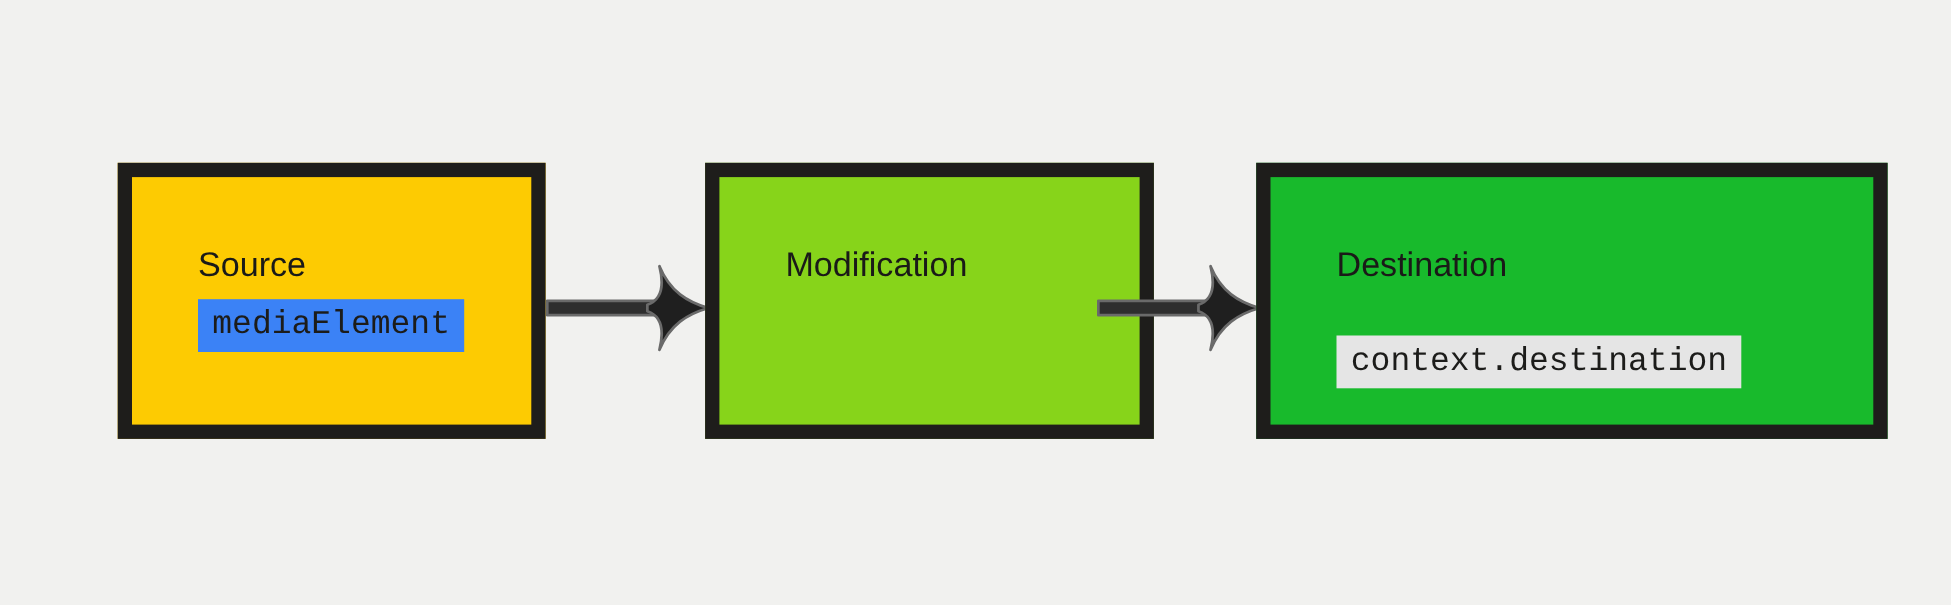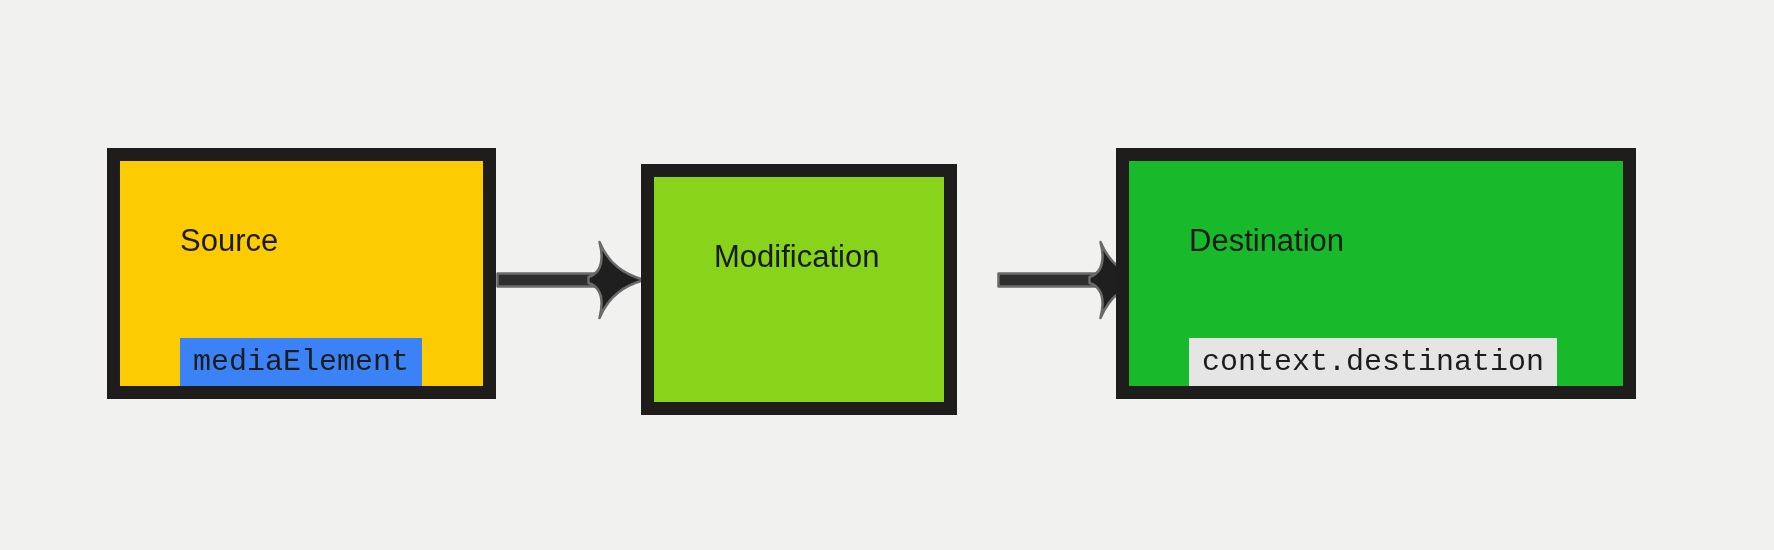--- a/index.html
+++ b/index.html
@@ -16,25 +16,24 @@
   .node {
     position: absolute;
     top: 148px;
     height: 251px;
     box-sizing: border-box;
     border: 13px solid #1e1d1b;
     display: flex;
     flex-direction: column;
     align-items: flex-start;
     padding: 62px 0 0 60px;
-    justify-content: space-between;
   }
   .node-source      { left: 107px;  width: 389px; }
-  .node-modification{ left: 641px;  width: 316px; margin-top: 16px; }
-  .node-destination { left: 1116px; width: 520px; }
+  .node-modification{ left: 641px;  width: 408px; }
+  .node-destination { left: 1142px; width: 574px; gap: 33px; }
   .node-title {
     font-size: 31px;
     line-height: 36px;
     font-weight: 400;
     color: #1a1a18;
     margin: 0 0 13px 0;
     white-space: nowrap;
   }
   .node-chip {
     display: inline-block;

